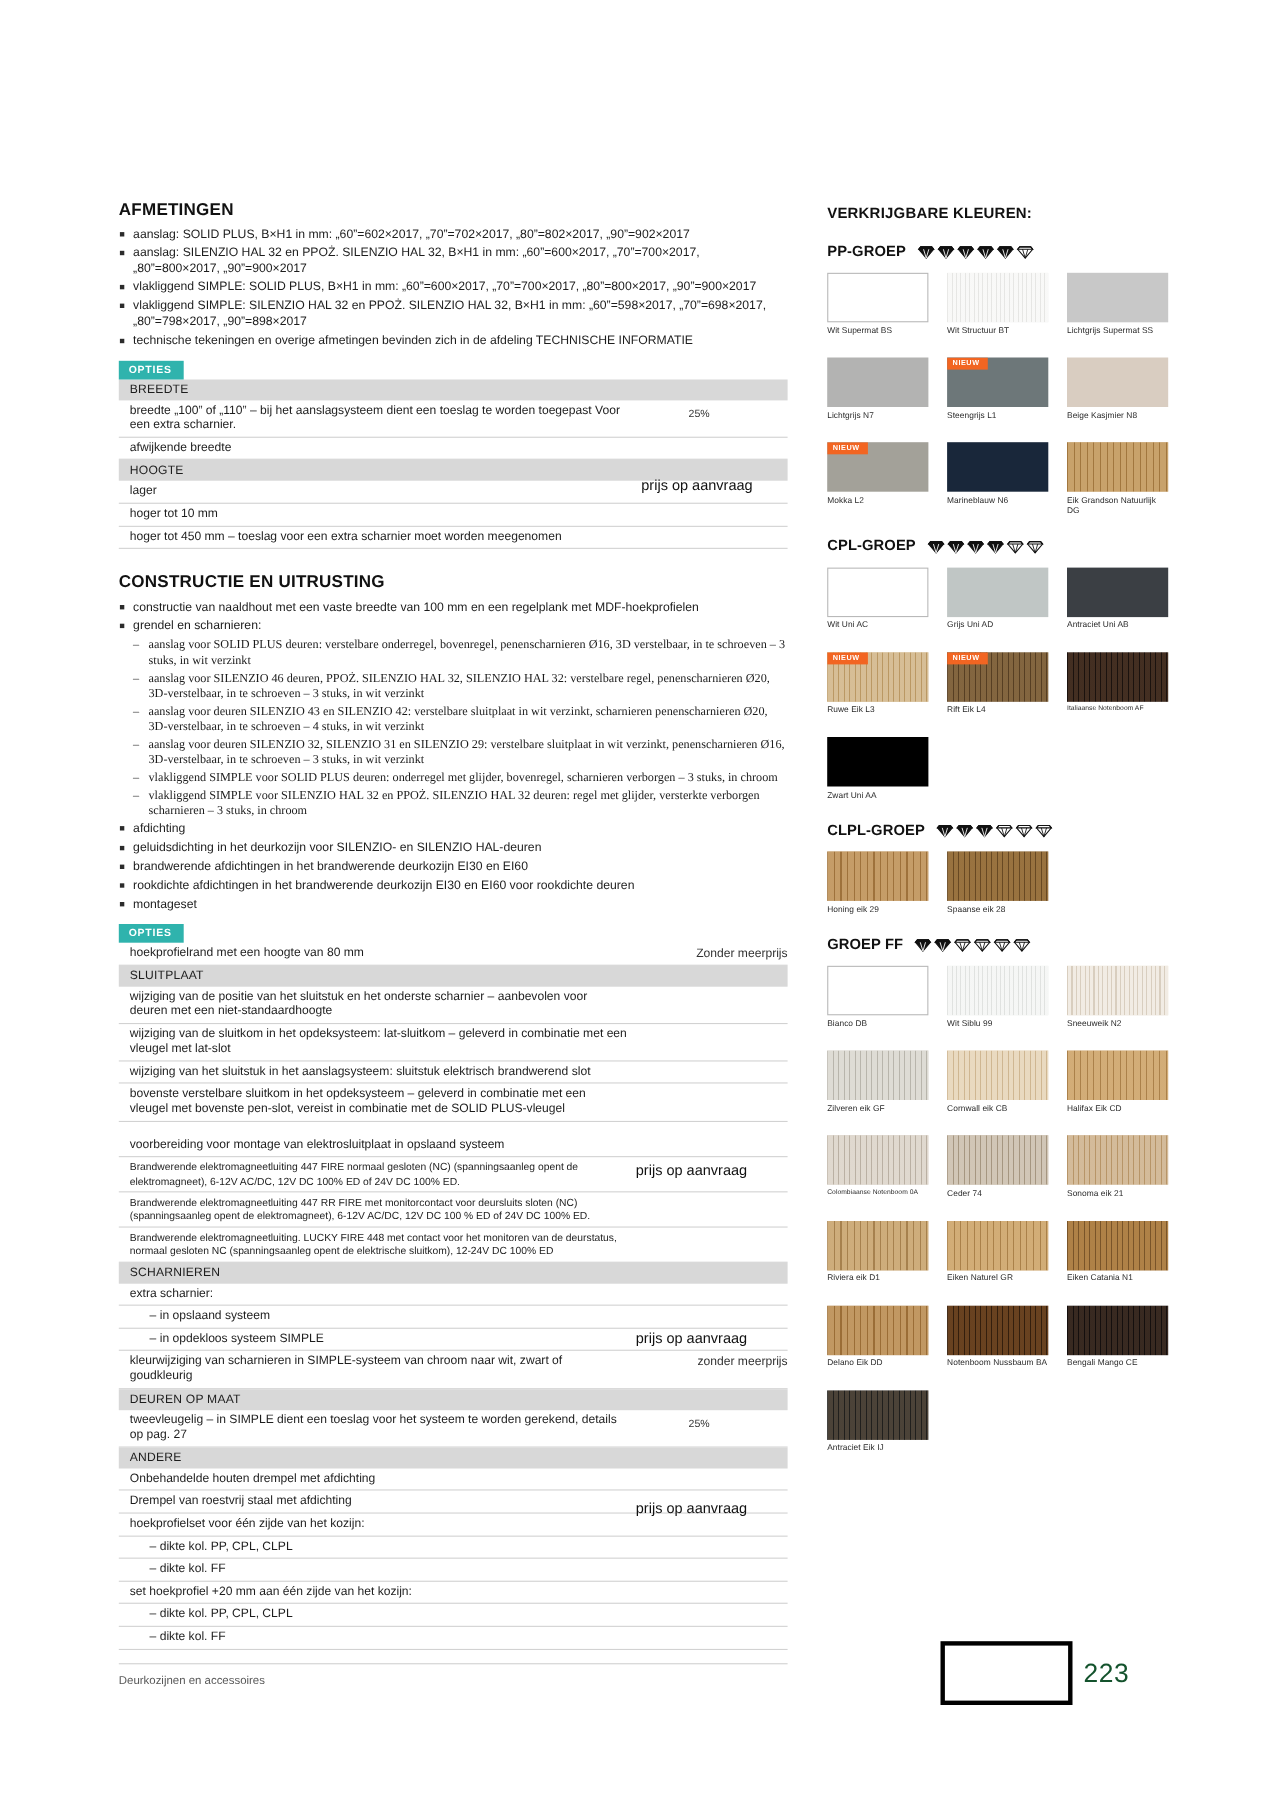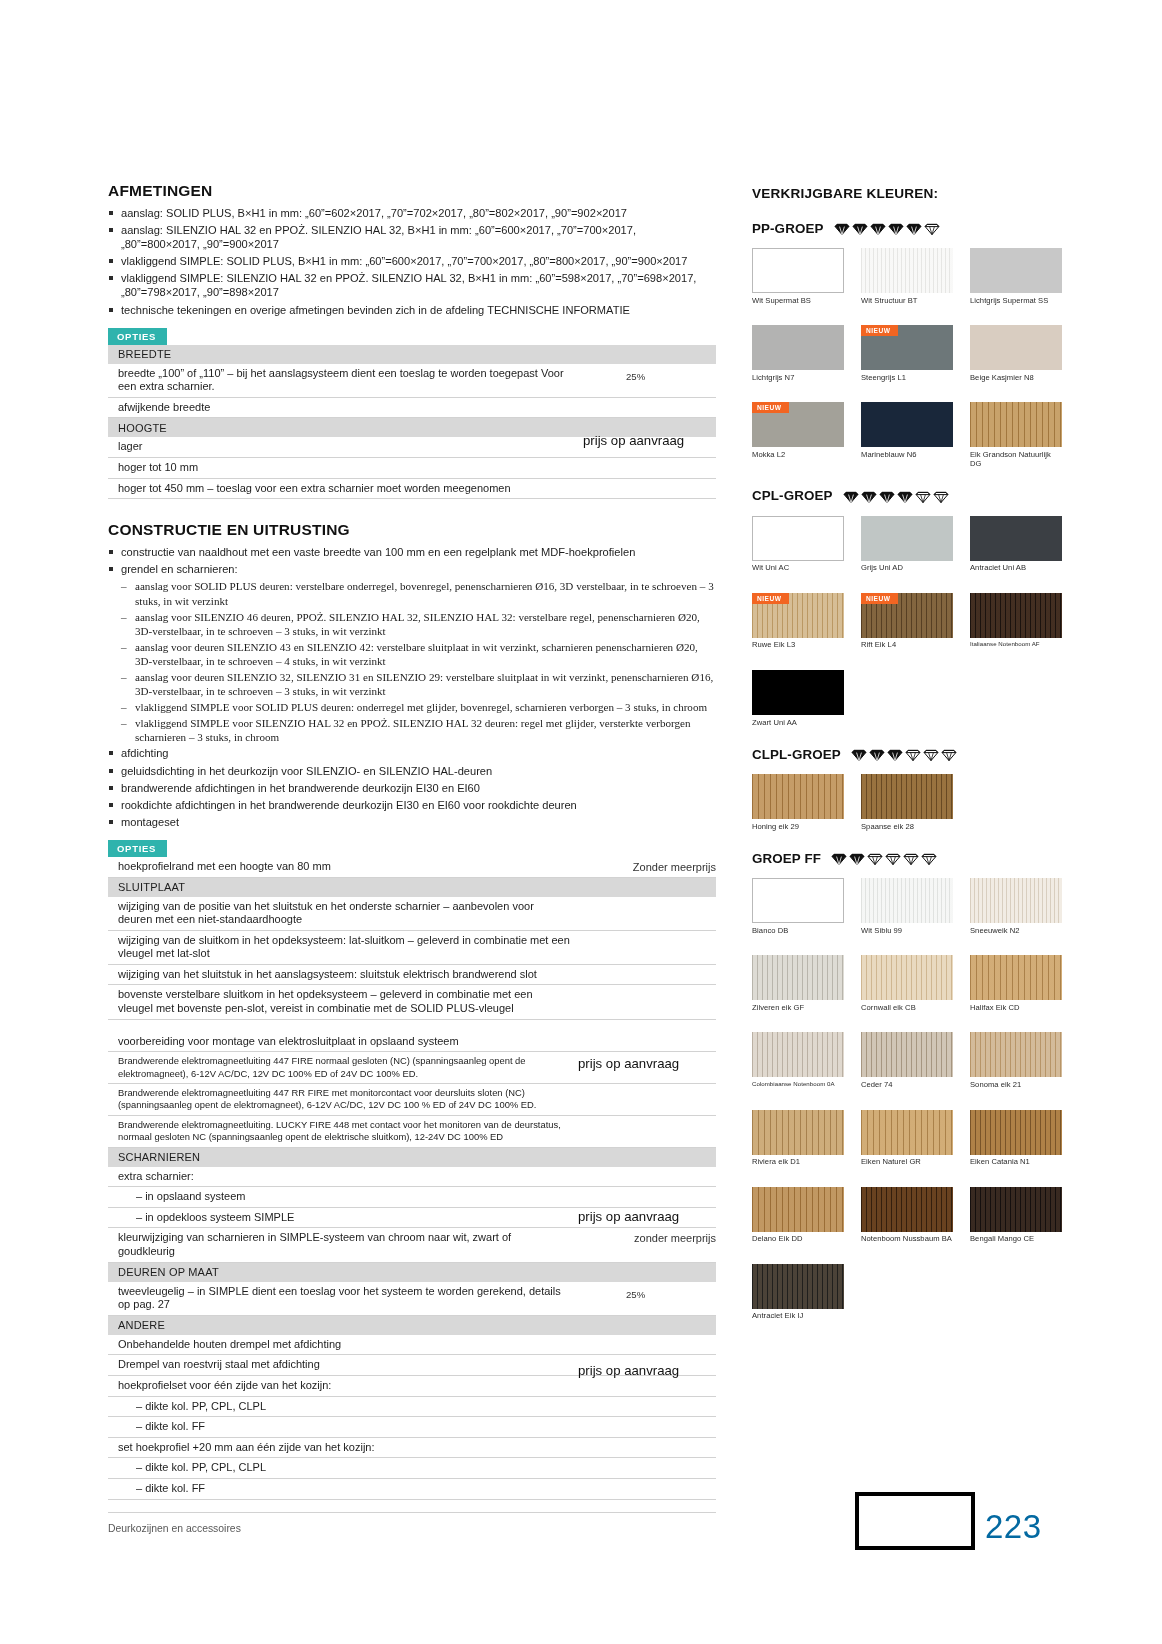--- a/index.html
+++ b/index.html
@@ -212,22 +212,22 @@
     top: 1492px;
     width: 120px;
     height: 58px;
     border: 4px solid #000;
     background: #fff;
   }
   .page-num {
     position: absolute;
     left: 985px;
     top: 1508px;
-    font-size: 33px;
-    color: #0369a1;
+    font-size: 24px;
+    color: #14532d;
     letter-spacing: 0.5px;
   }
 </style>
 </head>
 <body>
 
 <div class="page">
 
   <div class="left-col">
 

